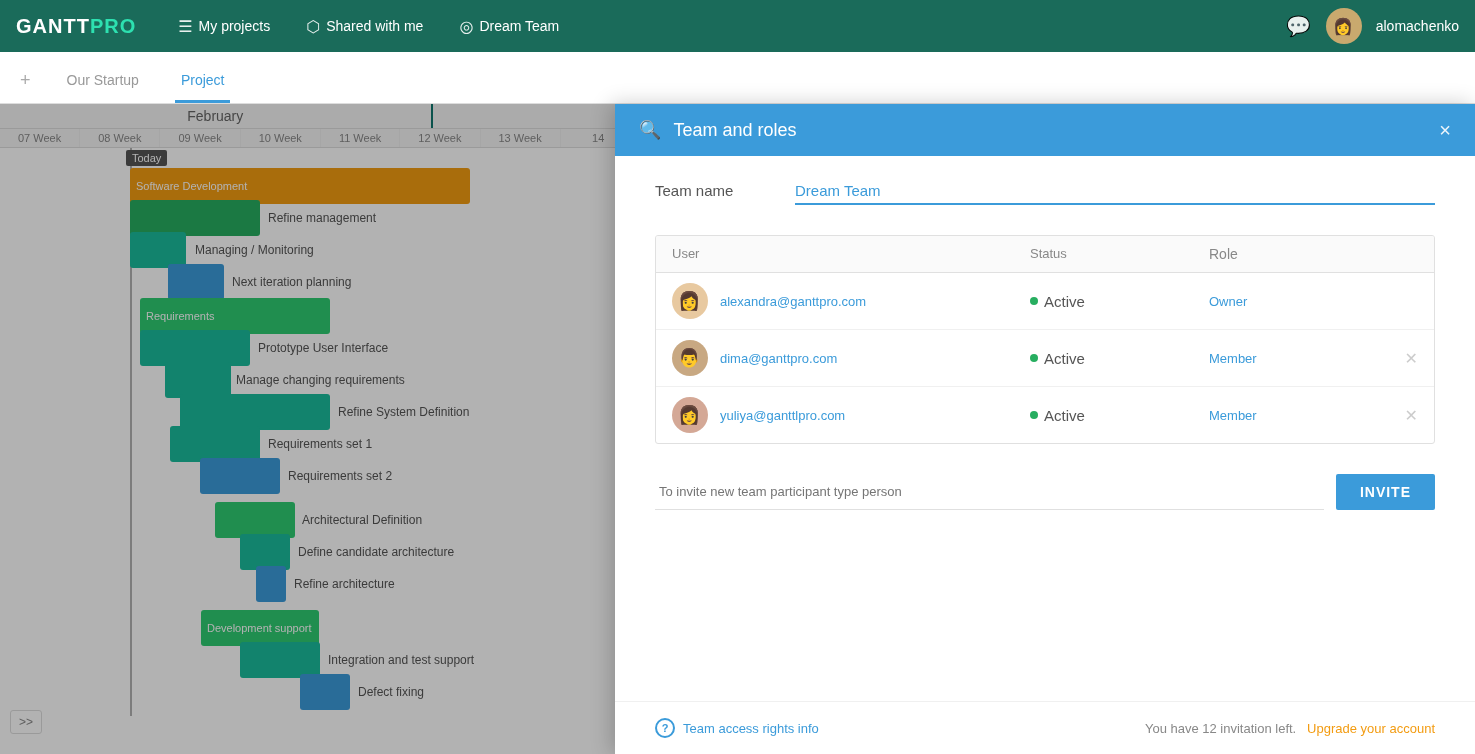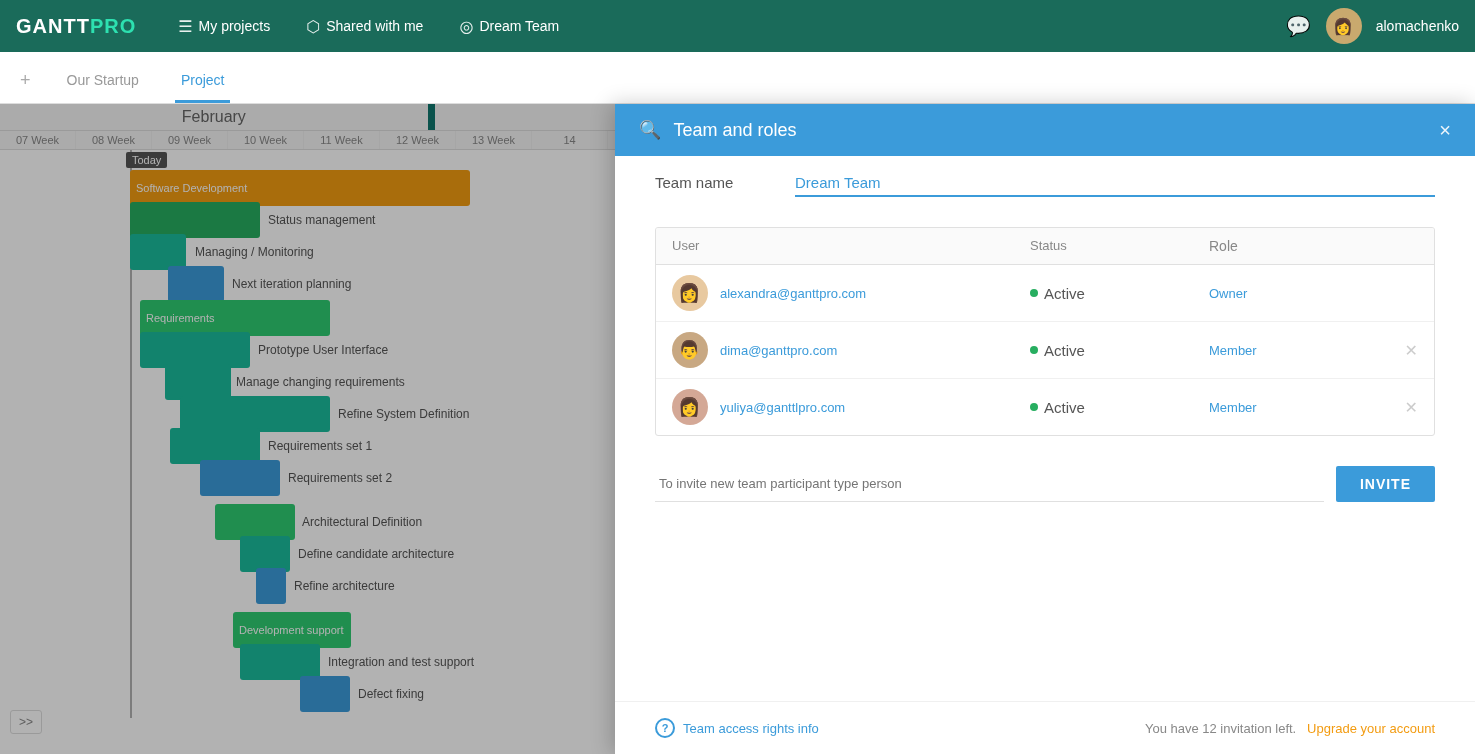--- a/index.html
+++ b/index.html
@@ -90,33 +90,33 @@
       background: #f5f5f5;
       border-bottom: 1px solid #ddd;
     }
     .gantt-months {
       display: flex;
       border-bottom: 1px solid #ddd;
       padding-left: 0;
     }
     .month-label {
       padding: 4px 12px;
-      font-size: 16px;
+      font-size: 14px;
       color: #666;
-      border-right: 7px solid #0f766e;
+      border-right: 2px solid #0f766e;
       flex: 1;
       text-align: center;
     }
     .gantt-weeks {
       display: flex;
     }
     .week-label {
       font-size: 11px;
       color: #888;
-      padding: 3px 12px;
+      padding: 3px 18px;
       border-right: 1px solid #eee;
       min-width: 76px;
       text-align: center;
     }
 
     
     .gantt-content {
       padding: 8px 0;
       position: relative;
     }
@@ -201,21 +201,21 @@
       font-weight: 500;
       flex: 1;
     }
     .modal-close {
       cursor: pointer;
       font-size: 20px;
       opacity: 0.9;
     }
     .modal-body {
       flex: 1;
-      padding: 18px 40px;
+      padding: 26px 40px;
       overflow-y: auto;
     }
 
     
     .team-name-row {
       display: flex;
       align-items: baseline;
       gap: 40px;
       margin-bottom: 30px;
     }
@@ -446,21 +446,21 @@
       <div class="today-label">Today</div>
 
       <div class="gantt-row" style="margin-top:18px;">
         <div class="bar bar-orange" style="left:130px;width:340px;">
           <span>Software Development</span>
         </div>
       </div>
 
       <div class="gantt-row">
         <div class="bar bar-green" style="left:130px;width:130px;"></div>
-        <span class="task-label" style="left:268px;">Status management</span>
+        <span class="task-label" style="left:268px;">Refine management</span>
       </div>
 
       <div class="gantt-row">
         <div class="bar bar-teal" style="left:130px;width:56px;"></div>
         <span class="task-label" style="left:195px;">Managing / Monitoring</span>
       </div>
 
       <div class="gantt-row">
         <div class="bar bar-blue" style="left:168px;width:56px;"></div>
         <span class="task-label" style="left:232px;">Next iteration planning</span>
@@ -506,21 +506,21 @@
         <div class="bar bar-teal" style="left:240px;width:50px;"></div>
         <span class="task-label" style="left:298px;">Define candidate architecture</span>
       </div>
 
       <div class="gantt-row">
         <div class="bar bar-blue" style="left:256px;width:30px;"></div>
         <span class="task-label" style="left:294px;">Refine architecture</span>
       </div>
 
       <div class="gantt-row" style="margin-top:16px;">
-        <div class="bar bar-green2" style="left:233px;width:118px;">
+        <div class="bar bar-green2" style="left:201px;width:118px;">
           <span>Development support</span>
         </div>
       </div>
 
       <div class="gantt-row">
         <div class="bar bar-teal" style="left:240px;width:80px;"></div>
         <span class="task-label" style="left:328px;">Integration and test support</span>
       </div>
 
       <div class="gantt-row">

